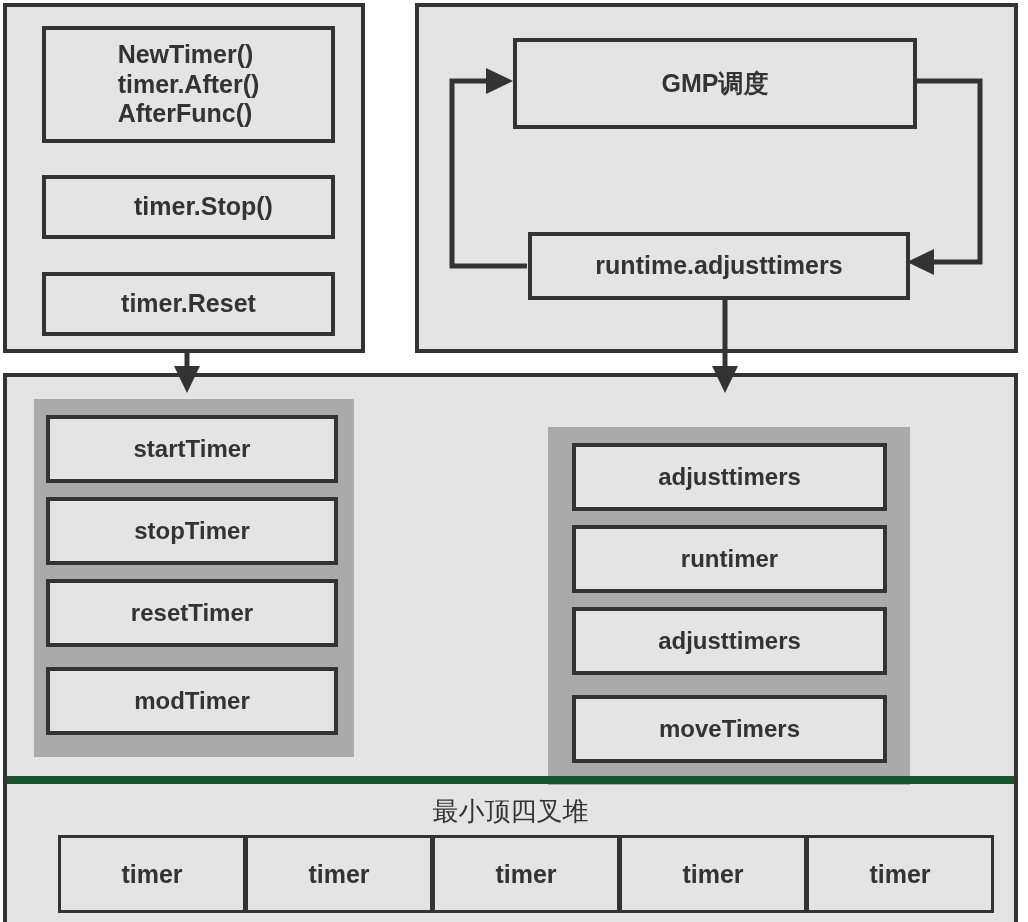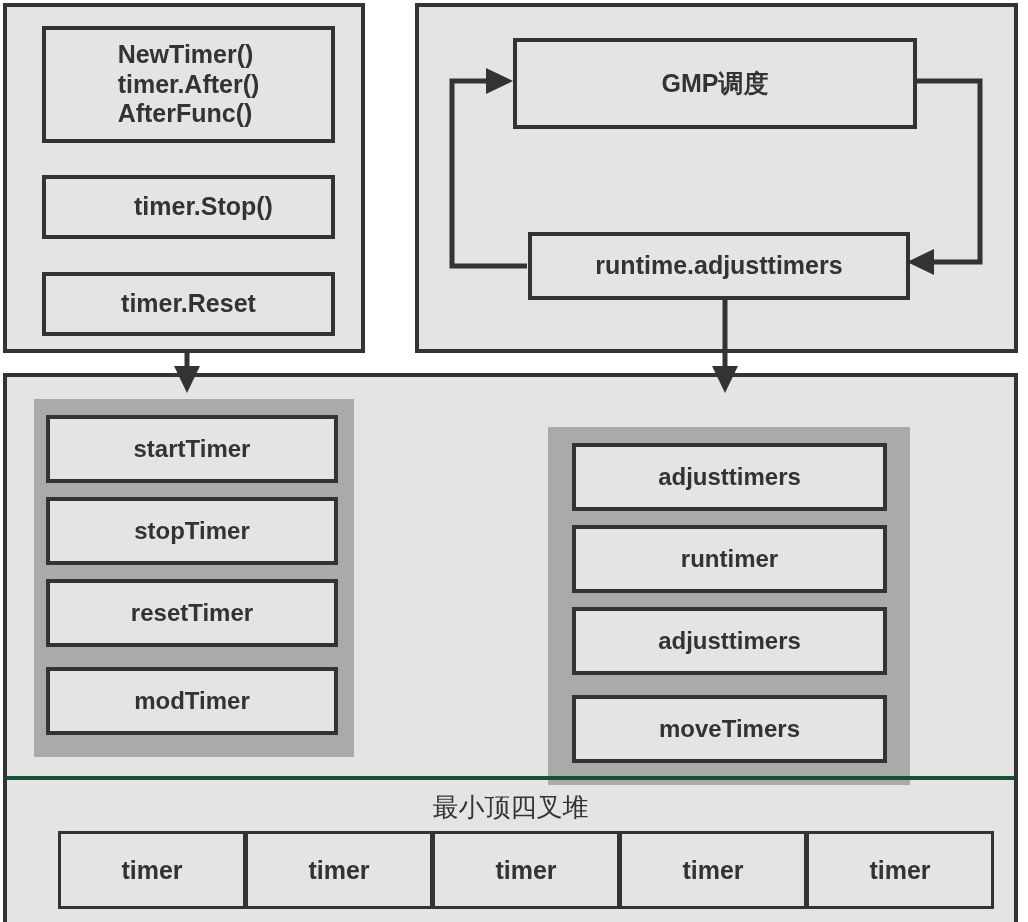--- a/index.html
+++ b/index.html
@@ -62,21 +62,21 @@
   }
   .method-node { font-size: 24px; }
 
   
   #heap-section {
     position: absolute;
     left: 0px;
     top: 399px;
     width: 1007px;
     height: 143px;
-    border-top: 4px solid #14532d;
+    border-top: 8px solid #14532d;
     box-sizing: border-box;
     padding-left: 40px;
   }
   #heap-title {
     position: absolute;
     left: 0;
     top: 10px;
     width: 100%;
     text-align: center;
     font-size: 26px;

